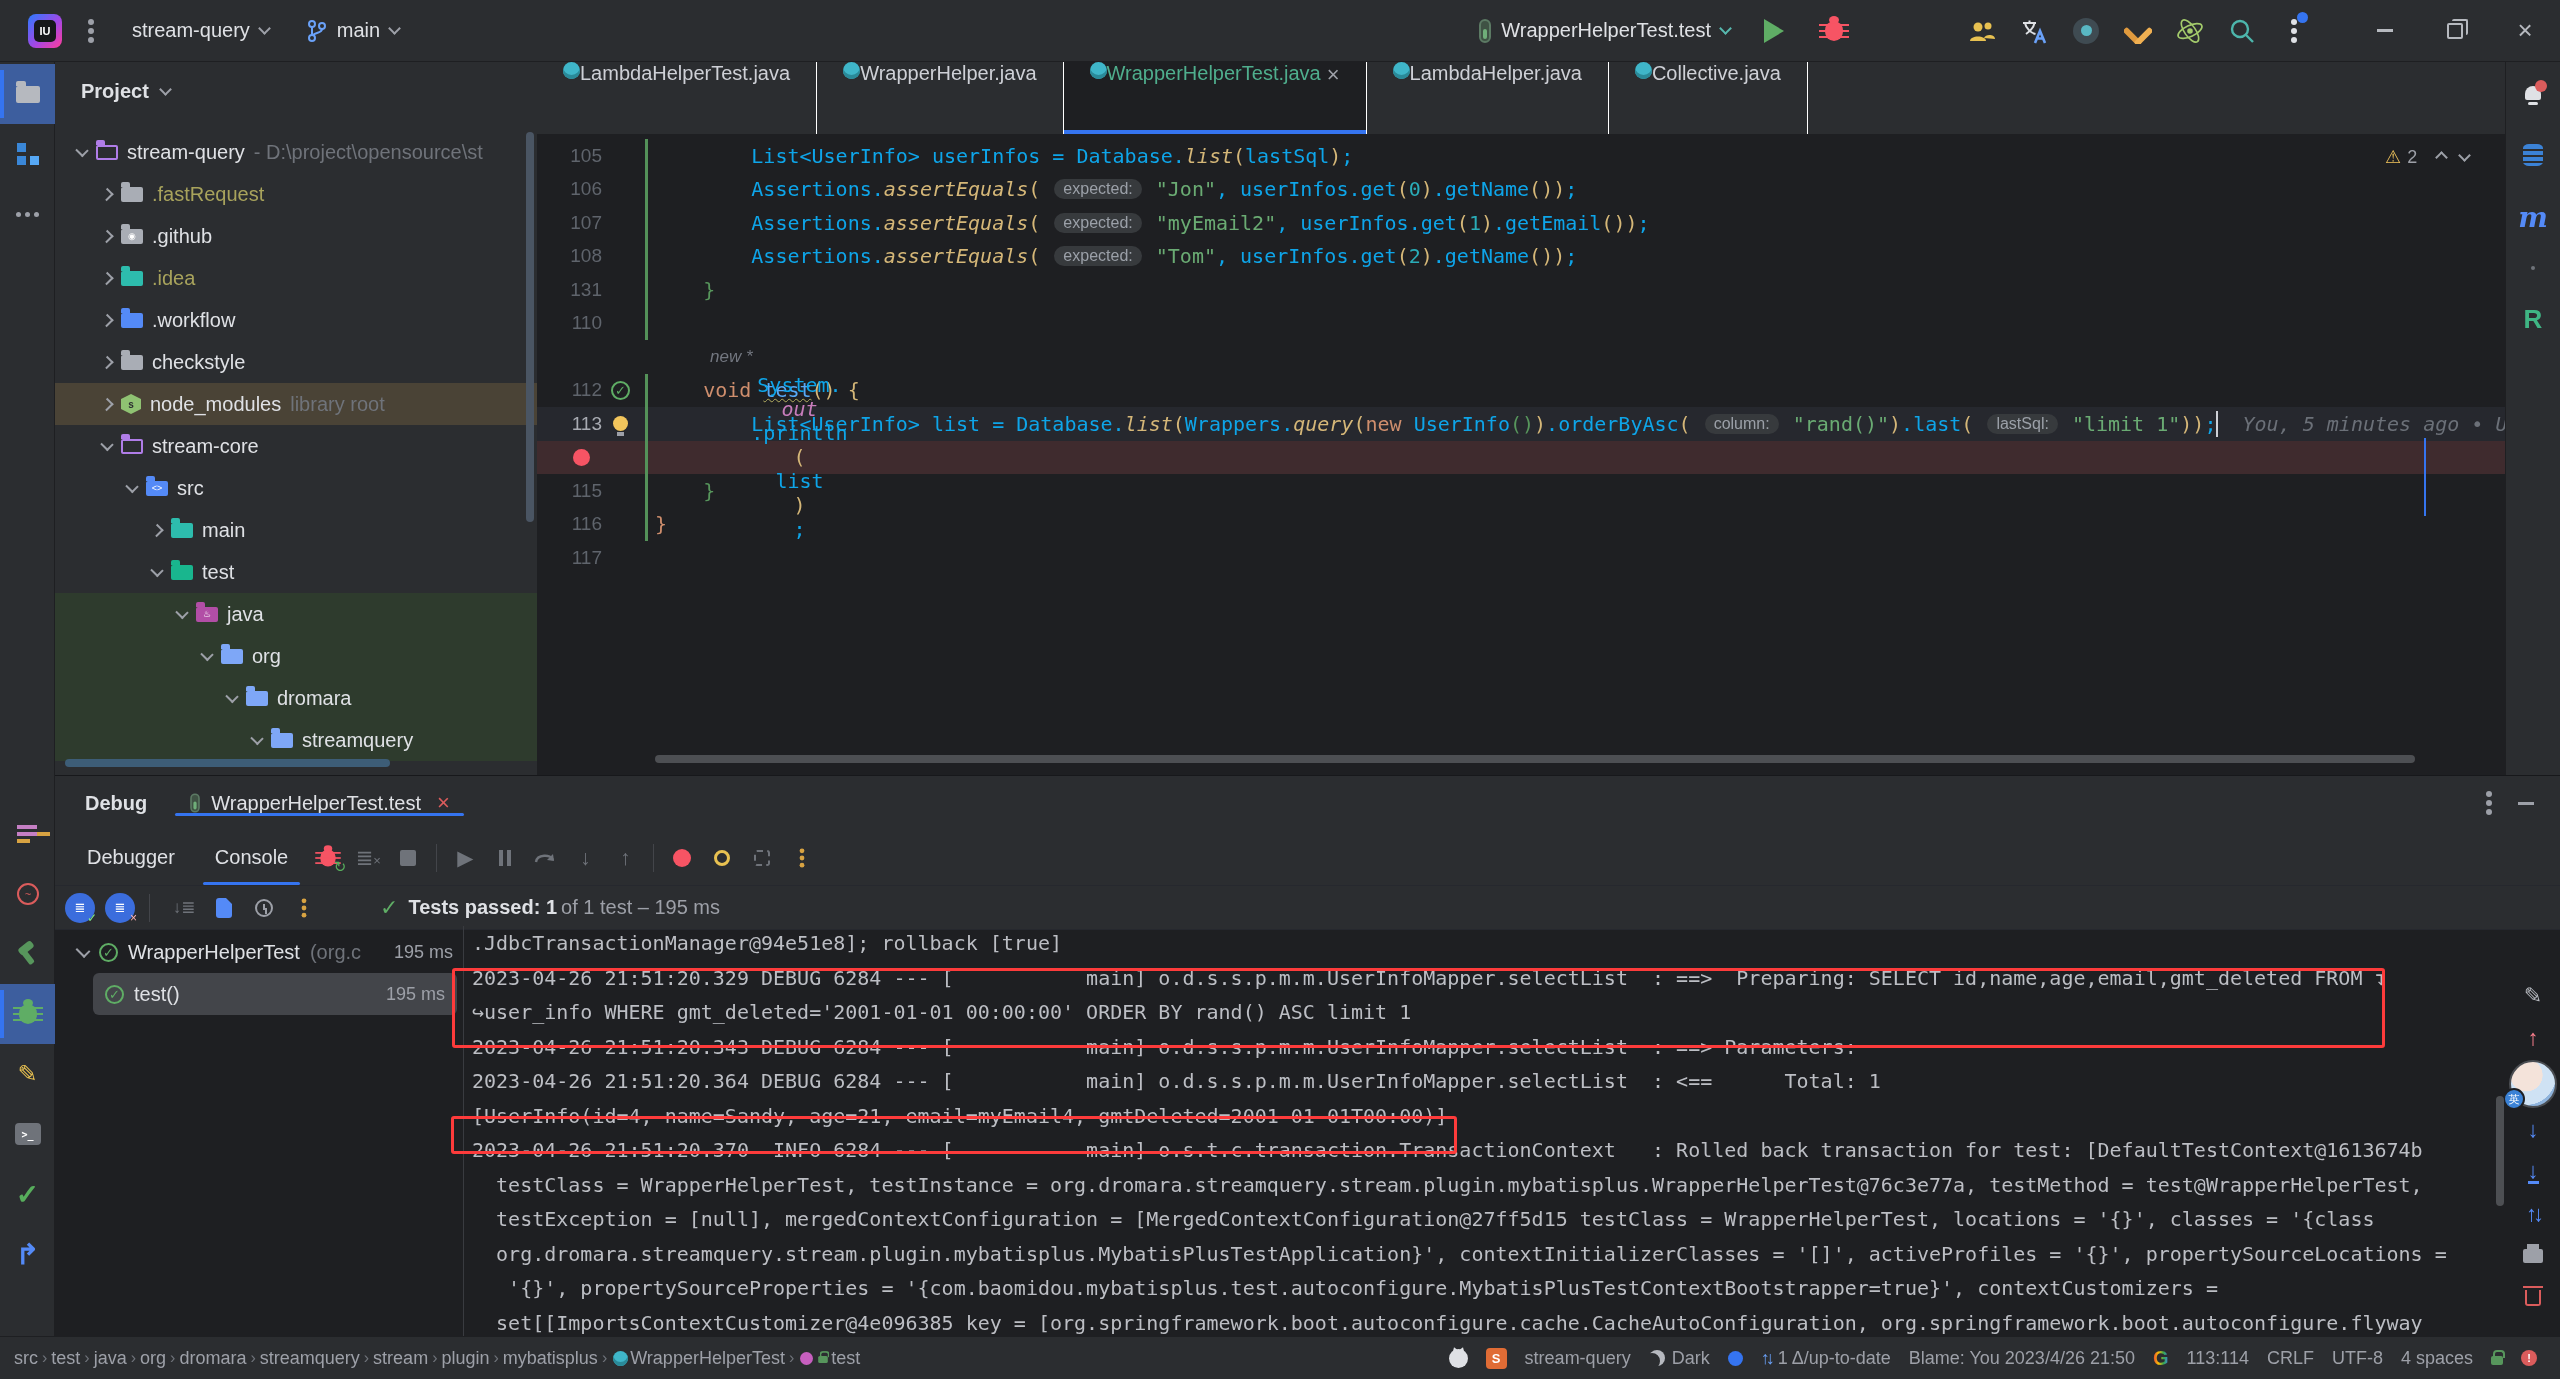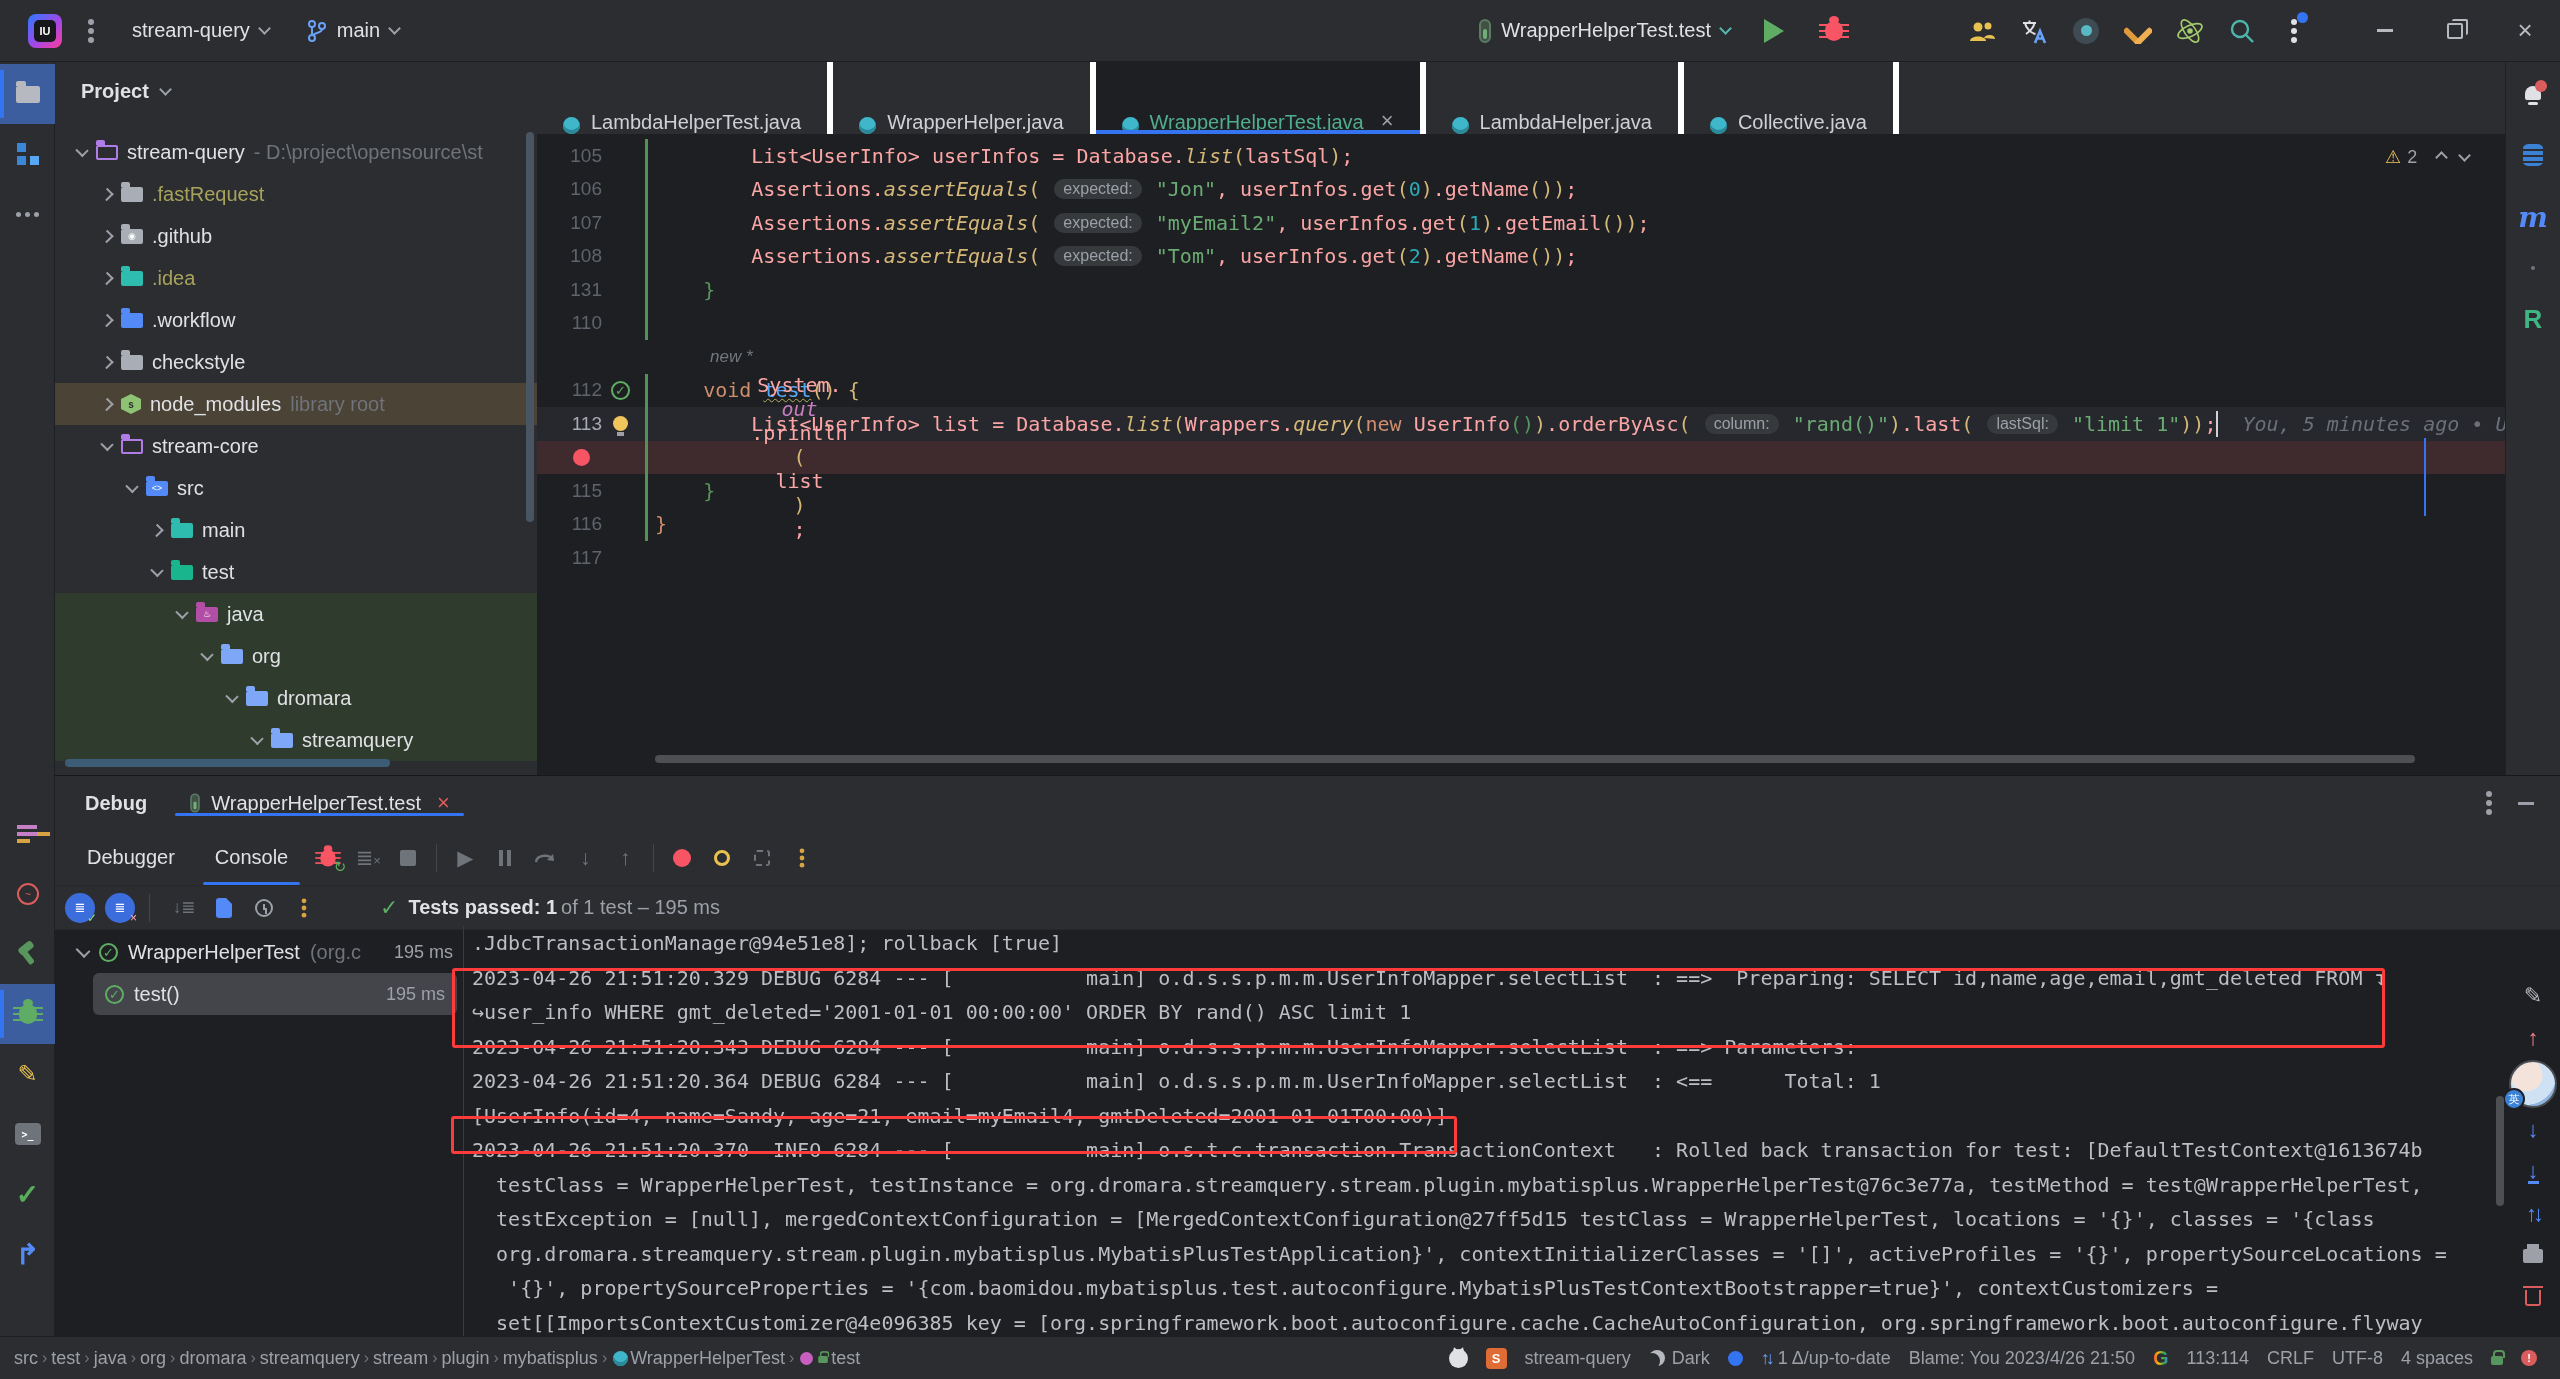--- a/index.html
+++ b/index.html
@@ -50,33 +50,33 @@
   #projhead{height:58px;display:flex;align-items:center;padding-left:26px;gap:12px;font-weight:bold}
   .trow{height:42px;display:flex;align-items:center;gap:9px;white-space:nowrap}
   .fld{width:22px;height:15px;border-radius:2px;position:relative;flex:0 0 22px}
   .fld::before{content:"";position:absolute;top:-5px;left:0;width:9px;height:5px;border-radius:2px 2px 0 0;background:inherit}
   .fld.outline{background:transparent;border:2px solid #b07de8}
   .fld.outline::before{background:#b07de8;top:-7px;left:-2px}
   .fld .inner{position:absolute;inset:0;display:flex;align-items:center;justify-content:center;font-size:9px;color:#fff}
   .hexnode{width:20px;height:20px;background:#8fc272;clip-path:polygon(50% 0,100% 25%,100% 75%,50% 100%,0 75%,0 25%);flex:0 0 20px;display:flex;align-items:center;justify-content:center;color:#2b2d30;font-size:10px;font-weight:bold}
   
   #tabsbar{left:537px;top:62px;width:2023px;height:72px;background:#2b2d30;display:flex;align-items:stretch}
-  .tab{display:flex;align-items:flex-end;gap:11px;padding:0 26px;border-right:6px solid #ffffff;color:#ced0d6;position:relative}
+  .tab{display:flex;align-items:flex-start;padding:0 26px;border-right:1px solid #ffffff;color:#ced0d6;position:relative}
   .tab.active{background:#1e1f22;color:#4fae8d}
   .tab.active::after{content:"";position:absolute;left:0;right:0;bottom:0;height:4px;background:#3574f0}
   .classicon{width:17px;height:17px;border-radius:50%;background:#3fb6c9;box-shadow:inset 0 -4px 0 #2a8a99;flex:0 0 17px}
   .tabclose{color:#9da0a8;margin-left:6px;font-size:22px}
   
   #editor{left:537px;top:134px;width:2023px;height:641px;background:#1e1f22;overflow:hidden}
   .eline{position:relative;height:33.5px;display:flex;align-items:center;width:2023px}
   .lnum{position:absolute;left:0;width:65px;text-align:right;color:#5f646c;font-size:19px}
   .lnum.cur{color:#a8abb2}
   .chbar{position:absolute;left:108px;top:0;bottom:0;width:3px;background:#549159}
   .codetxt{position:absolute;left:118px;white-space:pre;font-family:"DejaVu Sans Mono",monospace;font-size:20px;display:flex;align-items:center}
-  .d{color:#fca5a5}.kw{color:#cf8e6d}.s{color:#6aab73}.n{color:#2aacb8}
+  .d{color:#0ea5e9}.kw{color:#cf8e6d}.s{color:#6aab73}.n{color:#2aacb8}
   .sm{color:#d5b778;font-style:italic}.fld2{color:#c77dbb;font-style:italic}
   .ann{color:#b3ae60}.p{color:#d5b778}.pg{color:#57965c}.bg{color:#57965c}.bo{color:#cf8e6d}
   .decl{color:#56a8f5;text-decoration:underline;text-decoration-style:wavy;text-decoration-color:#b3ae60;text-decoration-thickness:1px}
   .hintchip{display:inline-block;background:#373a3d;color:#9ba0a8;border-radius:10px;padding:1px 9px;font-family:"Liberation Sans",sans-serif;font-size:16px;margin:0 2px;vertical-align:1px}
   .caret{display:inline-block;width:2px;height:26px;background:#ced0d6;vertical-align:-5px}
   .blame{color:#6b7078;font-style:italic}
   .inlay{color:#737780;font-family:"Liberation Sans",sans-serif;font-size:17px}
   .bulb{width:15px;height:15px;border-radius:50%;background:#f2c55c;position:relative}
   .bulb::after{content:"";position:absolute;left:4px;bottom:-5px;width:7px;height:4px;background:#9da0a8}
   .bpdot{width:17px;height:17px;border-radius:50%;background:#f75464}

